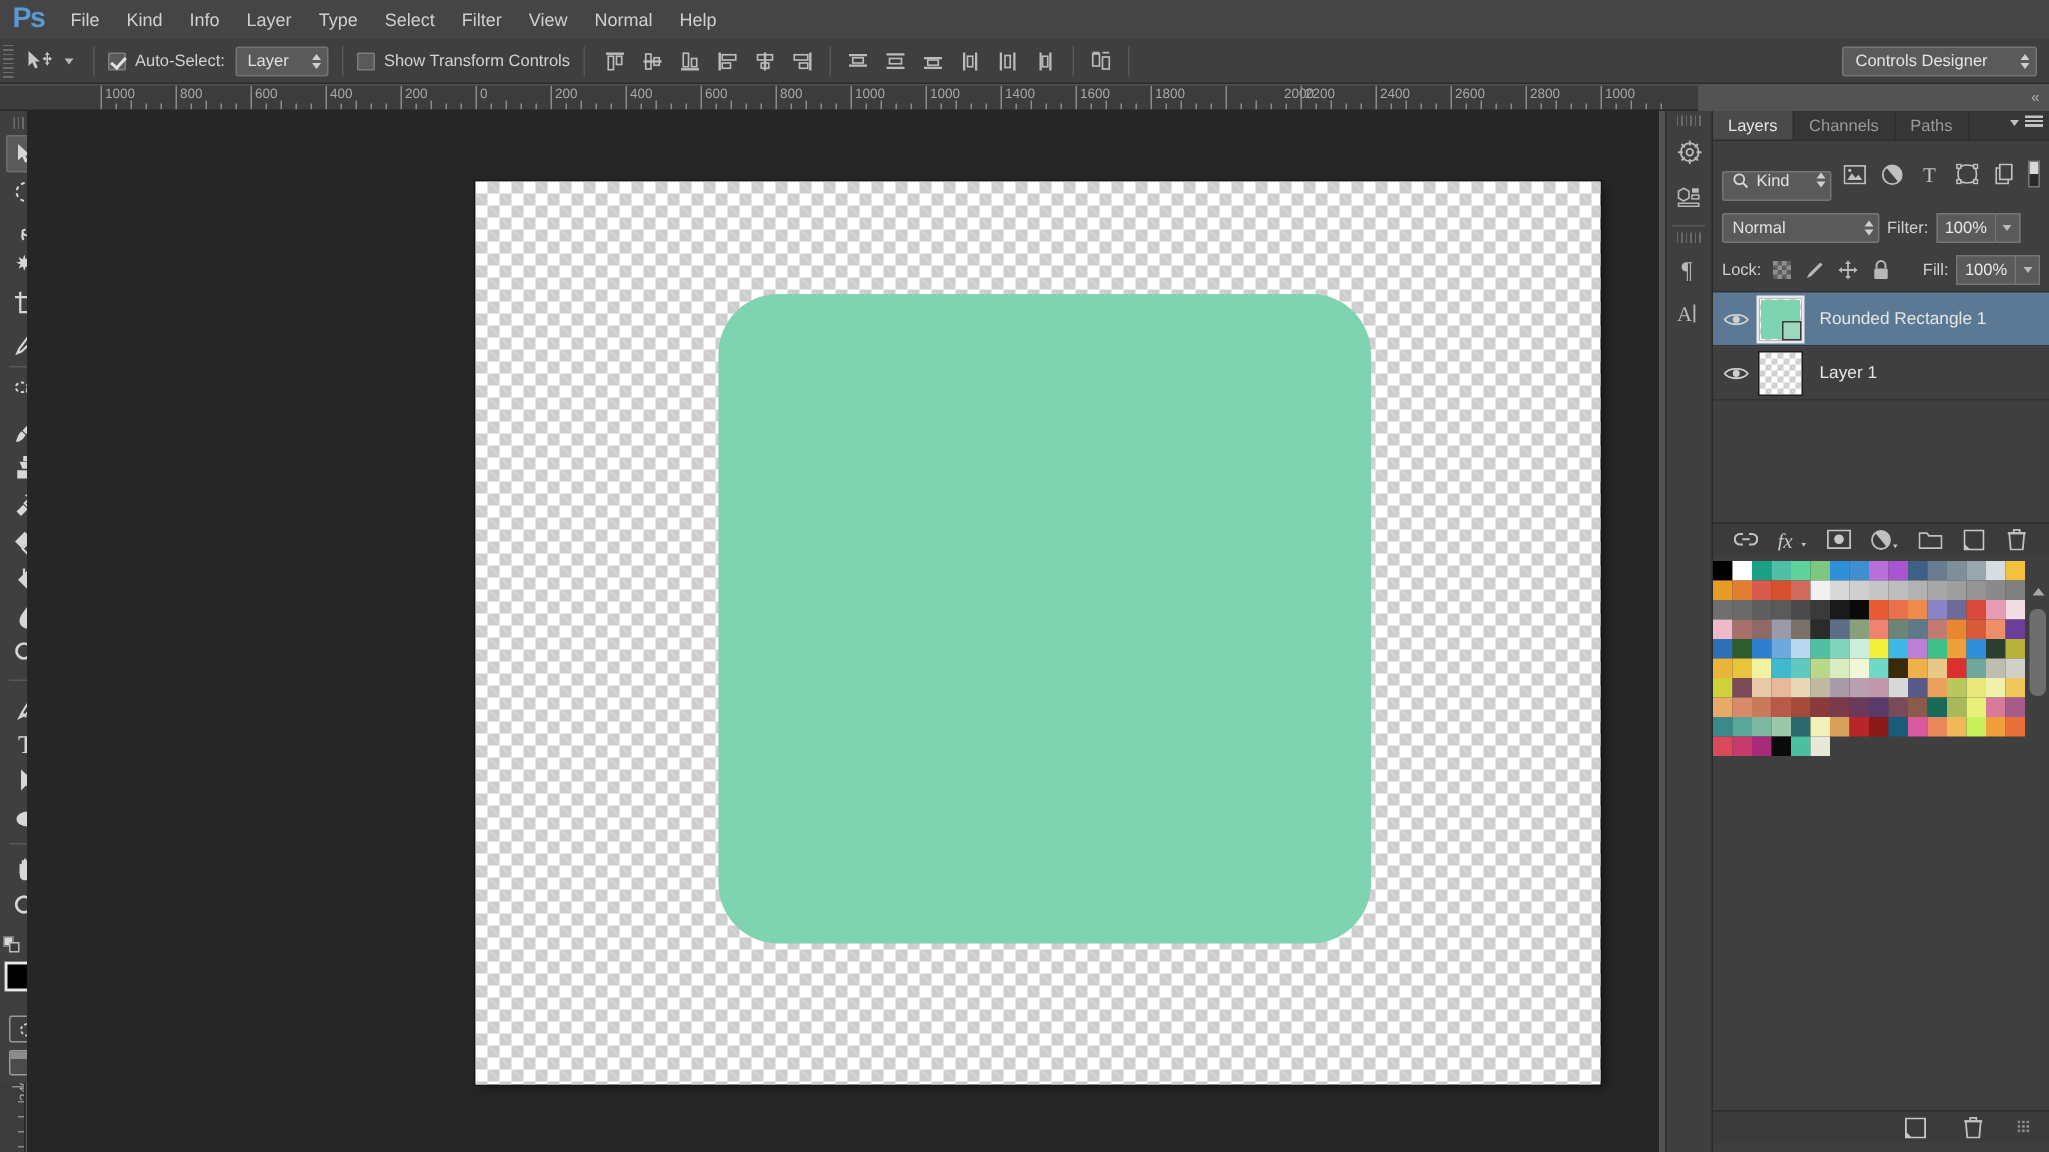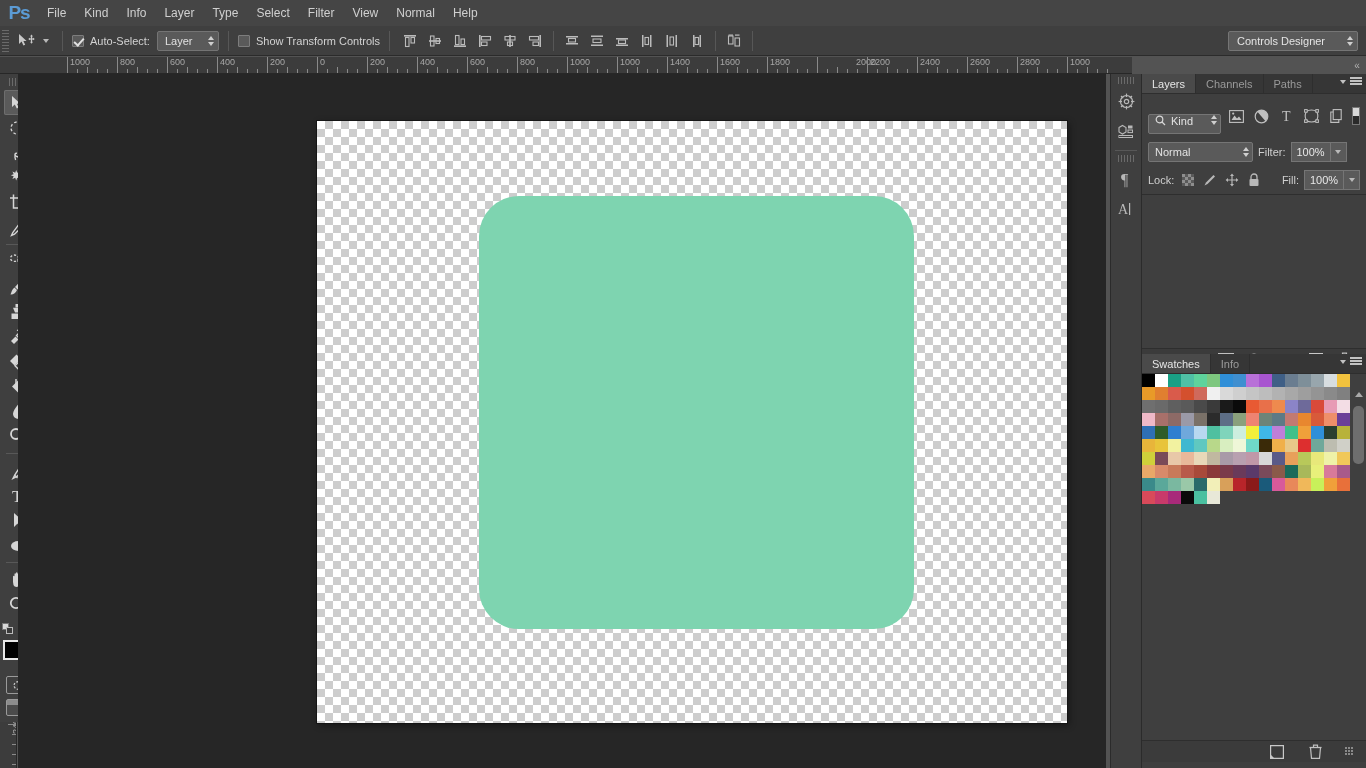--- a/index.html
+++ b/index.html
@@ -885,20 +885,43 @@
       <span class="lbl" style="margin-left:auto">Fill:</span>
       <div style="display:flex">
         <div class="num-box">100%</div>
         <div class="num-drop">
             <div class="tri-down" style="margin:0"></div>
           </div>
       </div>
     </div>
 
     <div class="layer-list" id="layer-list">
+        <div class="layer-row sel">
+          <div class="eye">
+            <svg width="17" height="12" viewBox="0 0 17 12">
+              <path d="M0.8 6 C3.5 1.8 13.5 1.8 16.2 6 C13.5 10.2 3.5 10.2 0.8 6 Z" fill="none" stroke="#d0d0d0" stroke-width="1.2"></path>
+              <circle cx="8.5" cy="6" r="2.3" fill="#d0d0d0"></circle>
+            </svg>
+          </div>
+          <div class="thumb outlined">
+            <div style="position: absolute; inset: 1px; background: rgb(126, 212, 176);"></div>
+            <div style="position: absolute; right: 0px; bottom: 0px; width: 13px; height: 13px; border: 1px solid rgb(58, 58, 58); background: rgba(180, 215, 200, 0.6);"></div>
+          </div>
+          <span class="layer-name">Rounded Rectangle 1</span>
+        </div>
+        <div class="layer-row">
+          <div class="eye">
+            <svg width="17" height="12" viewBox="0 0 17 12">
+              <path d="M0.8 6 C3.5 1.8 13.5 1.8 16.2 6 C13.5 10.2 3.5 10.2 0.8 6 Z" fill="none" stroke="#d0d0d0" stroke-width="1.2"></path>
+              <circle cx="8.5" cy="6" r="2.3" fill="#d0d0d0"></circle>
+            </svg>
+          </div>
+          <div class="thumb"></div>
+          <span class="layer-name">Layer 1</span>
+        </div>
       </div>
 
     <div class="panel-footer" style="top:274px">
       <div class="fbtn">
         <svg width="16" height="11" viewBox="0 0 16 11">
           <path d="M6 2 L4 2 A3.5 3.5 0 0 0 4 9 L6 9 M10 2 L12 2 A3.5 3.5 0 0 1 12 9 L10 9" fill="none" stroke="#c0c0c0" stroke-width="1.4"></path>
           <line x1="5.5" y1="5.5" x2="10.5" y2="5.5" stroke="#c0c0c0" stroke-width="1.4"></line>
         </svg>
       </div>
       <div class="fbtn" style="width:20px">
@@ -933,30 +956,20 @@
       </div>
       <div class="fbtn">
         <svg width="13" height="15" viewBox="0 0 13 15">
           <path d="M1.5 3.5 L11.5 3.5 L10.5 14.4 L2.5 14.4 Z" fill="none" stroke="#c0c0c0" stroke-width="1.2"></path>
           <line x1="0.5" y1="3.5" x2="12.5" y2="3.5" stroke="#c0c0c0" stroke-width="1.3"></line>
           <path d="M4.5 3.5 L4.5 1.2 L8.5 1.2 L8.5 3.5" fill="none" stroke="#c0c0c0" stroke-width="1.2"></path>
         </svg>
       </div>
     </div>
 
-    <div class="panel-tabs" style="position:absolute;top:280px;left:0;width:224px">
-      <div id="swatch-tabs" style="display:flex">
-          <div class="ptab active">Swatches</div>
-          <div class="ptab">Info</div>
-        </div>
-      <div class="pmenu">
-        <div class="tri-down" style="margin:0 2px 0 0;border-top-color:#c2c2c2"></div>
-        <div class="ham"></div>
-      </div>
-    </div>
 
     <div style="position:absolute;top:300px;left:0;width:224px;height:362px;overflow:hidden">
       <div class="swatch-grid" id="swatch-grid">
           <div class="swcell" style="background: rgb(0, 0, 0);"></div>
           <div class="swcell" style="background: rgb(255, 255, 255);"></div>
           <div class="swcell" style="background: rgb(26, 160, 133);"></div>
           <div class="swcell" style="background: rgb(79, 192, 165);"></div>
           <div class="swcell" style="background: rgb(94, 211, 156);"></div>
           <div class="swcell" style="background: rgb(125, 199, 127);"></div>
           <div class="swcell" style="background: rgb(47, 143, 216);"></div>

